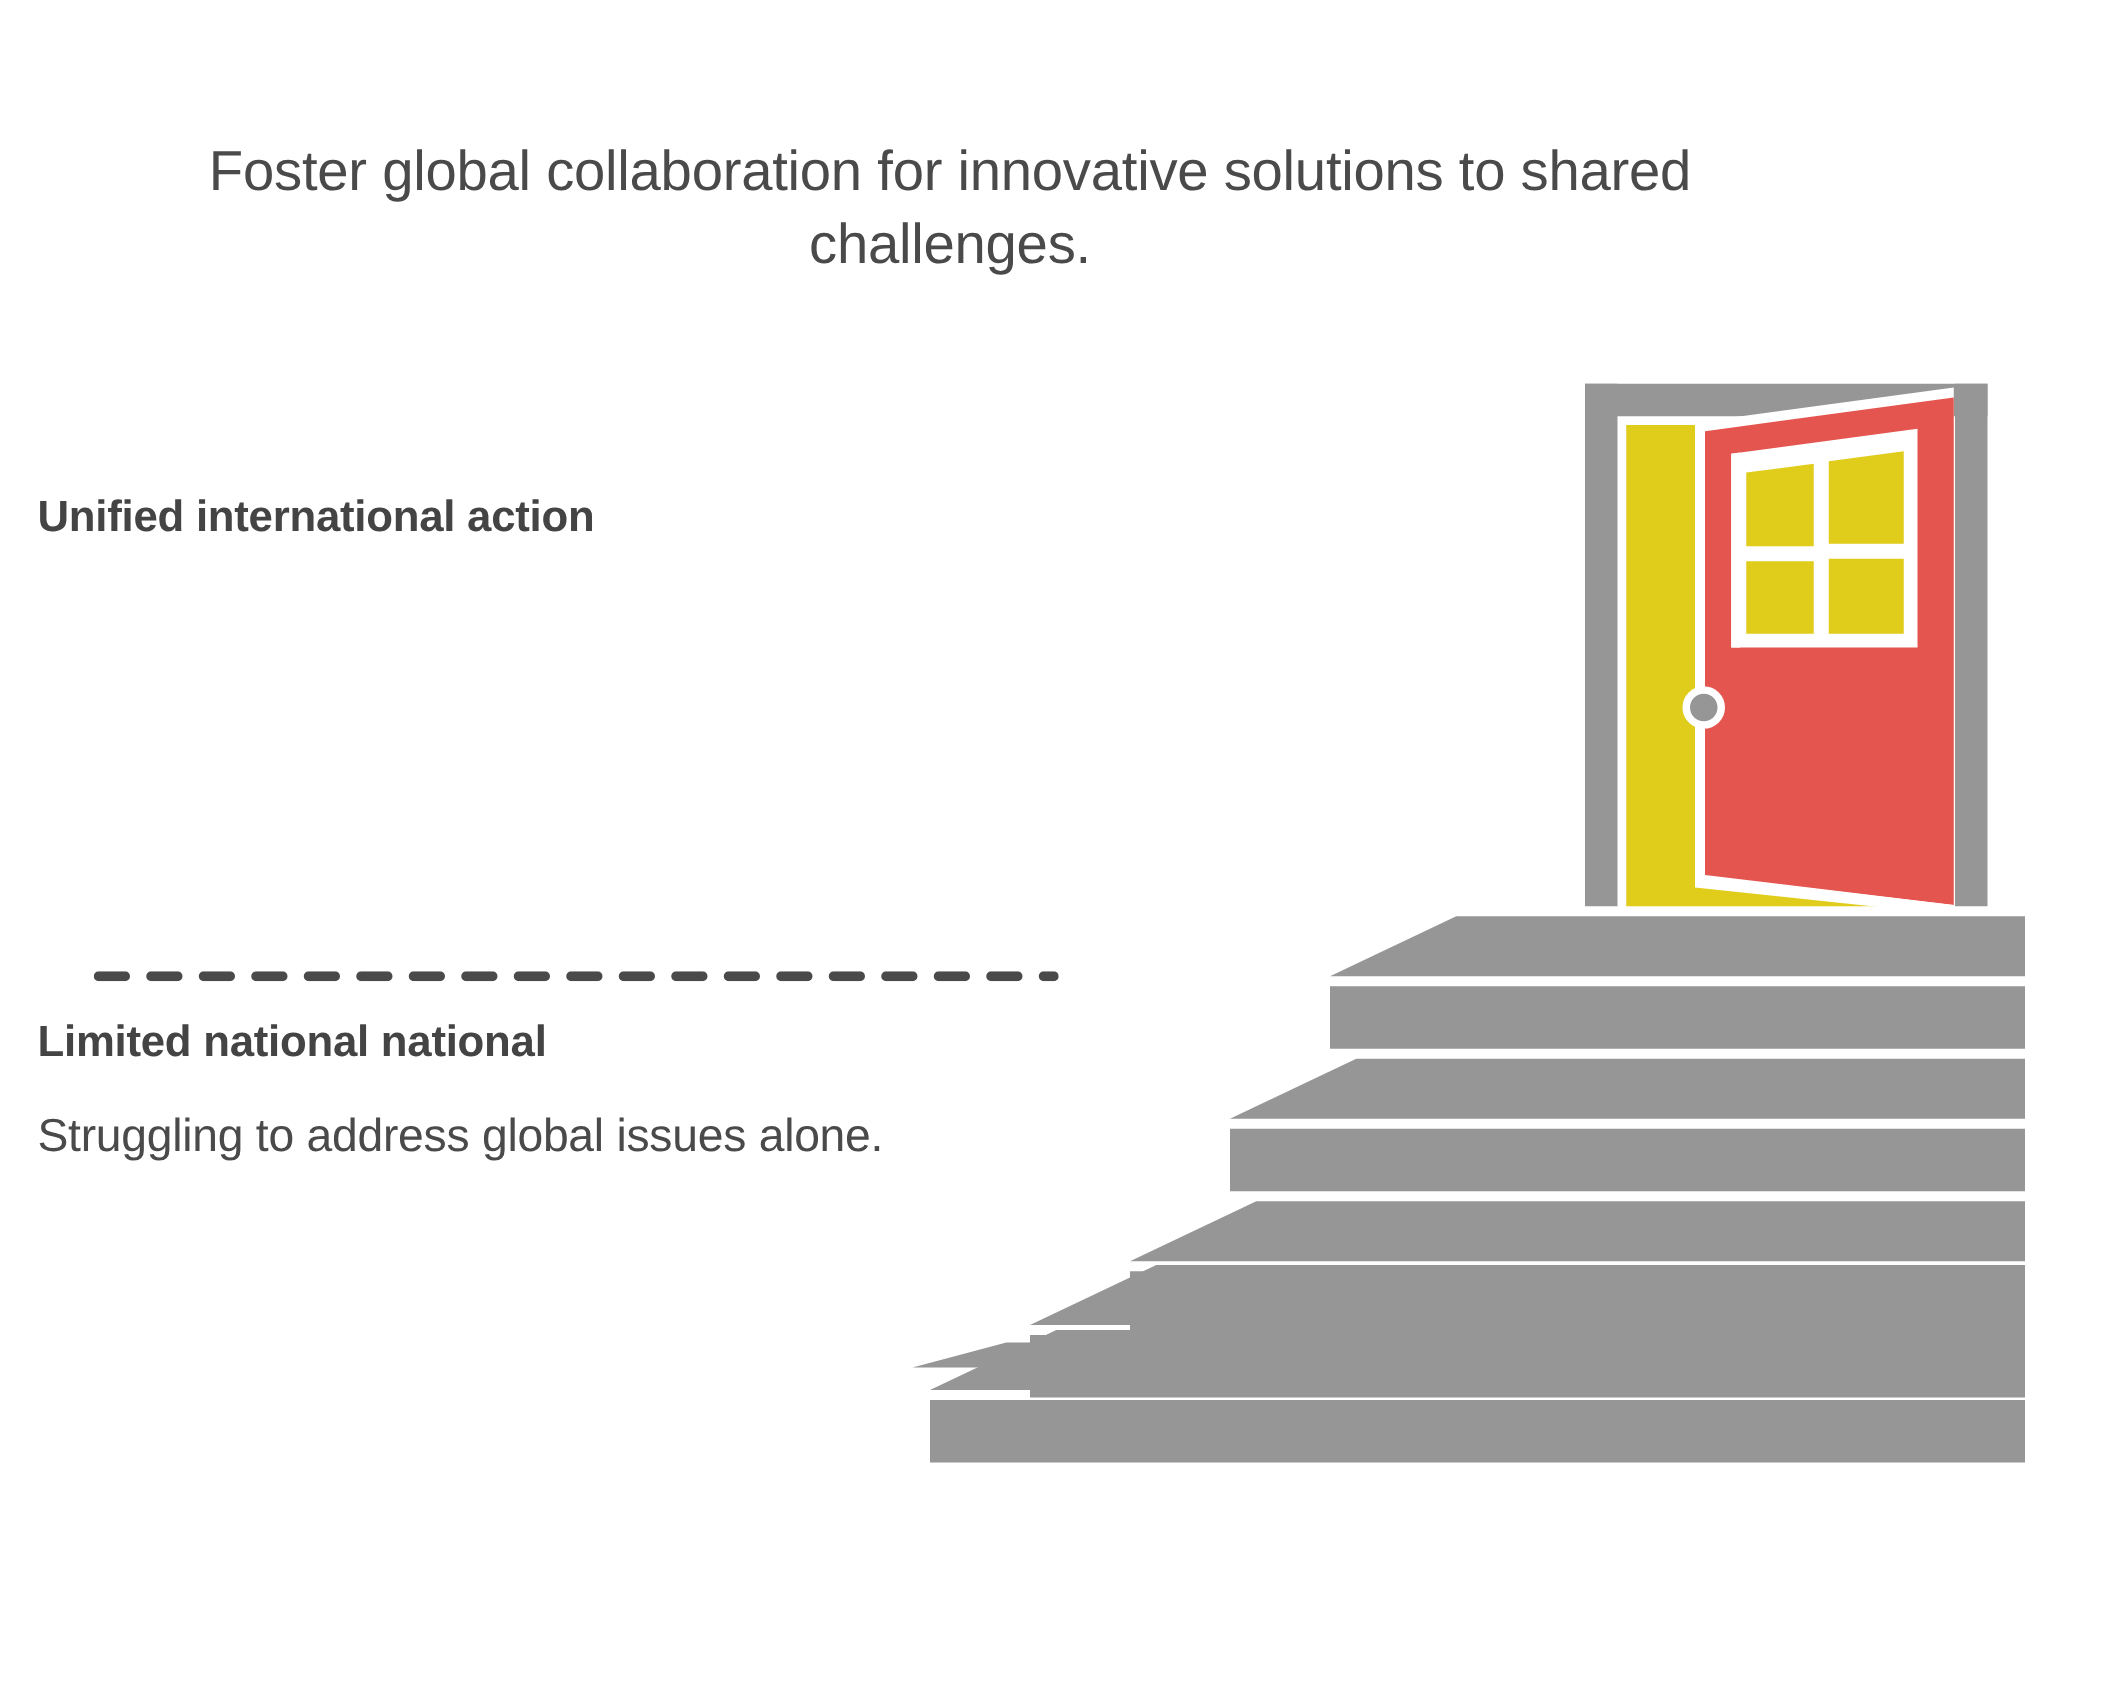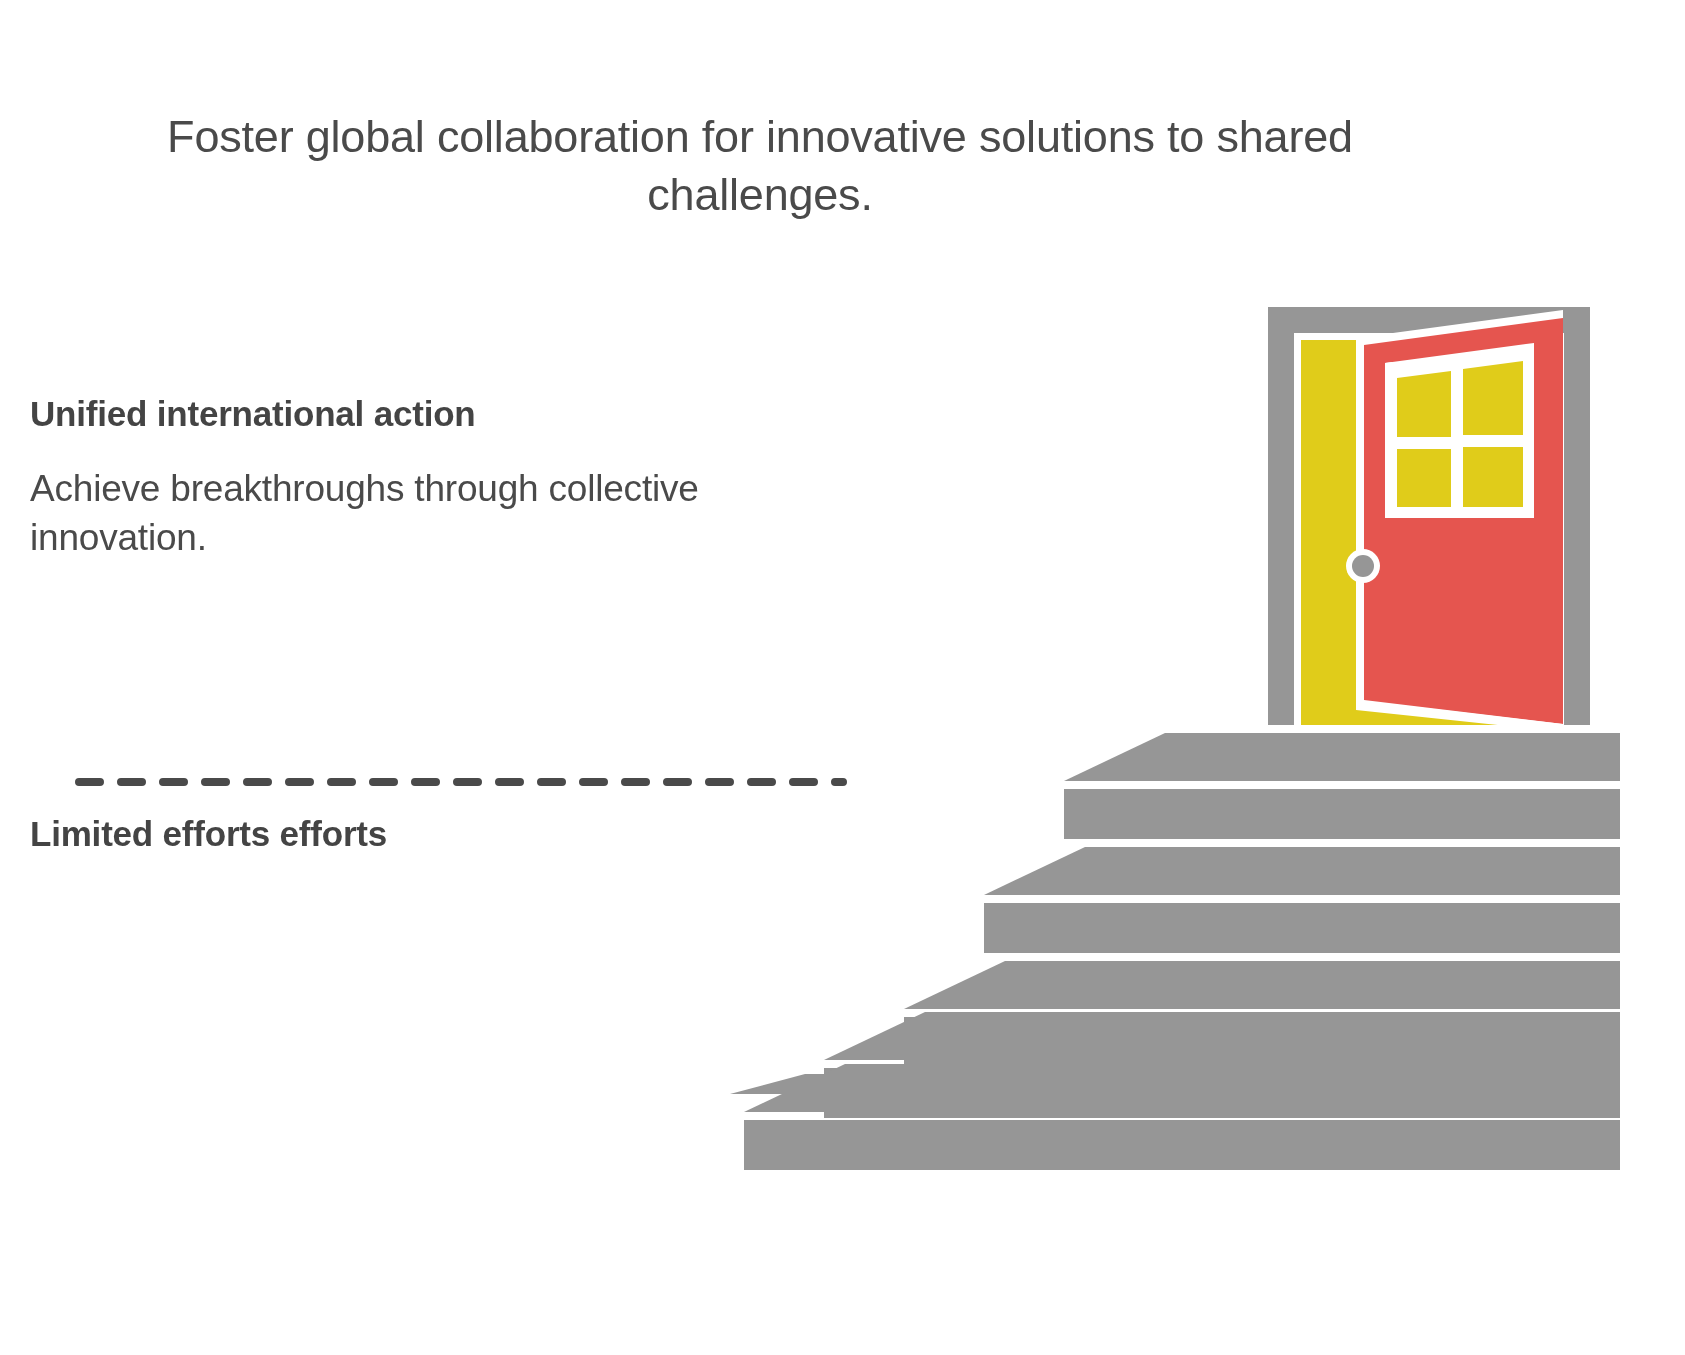--- a/index.html
+++ b/index.html
@@ -82,31 +82,31 @@
 </style>
 </head>
 <body>
 
 <div id="stage">
 
   <div class="headline">Foster global collaboration for innovative solutions to shared challenges.</div>
 
   <div class="block" id="block-top">
     <div class="b-title">Unified international action</div>
-    <div class="b-body">Achieve breakthroughs through collective innovation.</div>
   </div>
 
   <div class="divider">
     <svg width="772" height="8" viewBox="0 0 772 8" xmlns="http://www.w3.org/2000/svg">
       <line x1="4" y1="4" x2="768" y2="4" stroke="#4a4a4a" stroke-width="8" stroke-linecap="round" stroke-dasharray="21 21"></line>
     </svg>
   </div>
 
   <div class="block" id="block-bottom">
-    <div class="b-title">Limited efforts efforts</div>
+    <div class="b-title">Limited national national</div>
+    <div class="b-body">Struggling to address global issues alone.</div>
   </div>
 
   <svg id="illustration" viewBox="0 0 1685 1355" xmlns="http://www.w3.org/2000/svg">
 
     <g>
 
       <g>
         <rect x="1268" y="307" width="26" height="418" fill="#969696"></rect>
         <rect x="1268" y="307" width="322" height="26" fill="#969696"></rect>
         <rect x="1564" y="307" width="26" height="418" fill="#969696"></rect>

